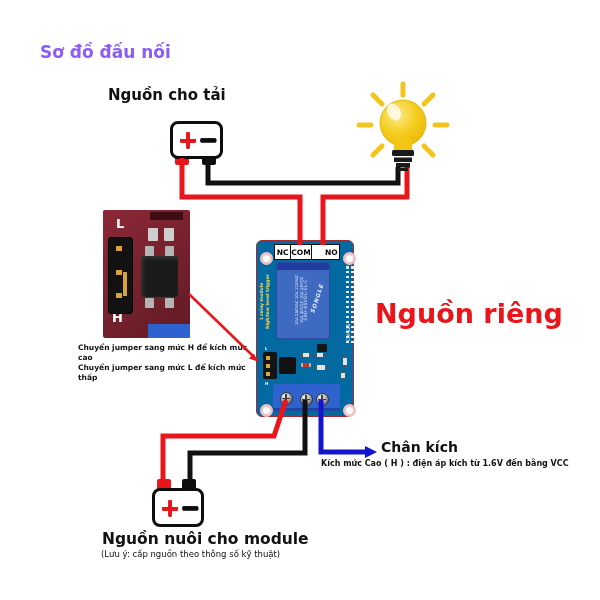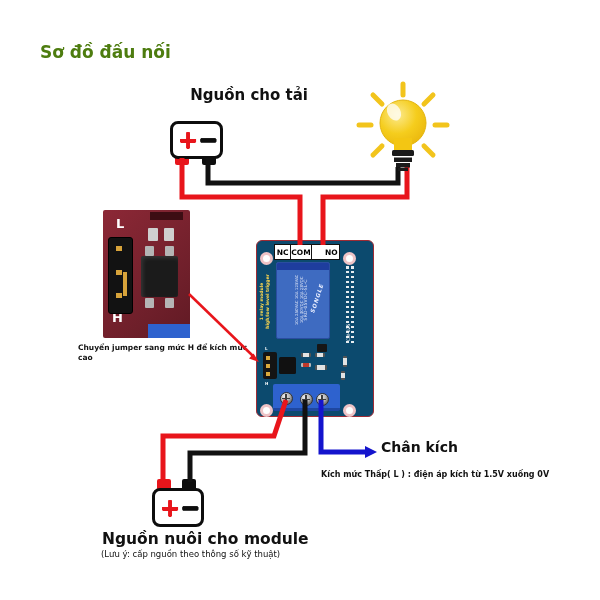--- a/index.html
+++ b/index.html
@@ -2,36 +2,36 @@
 <html><head>
 <meta charset="utf-8">
 <style>
   * { margin:0; padding:0; box-sizing:border-box; }
   html,body { background:#fff; }
   .canvas {
     position:relative; width:600px; height:600px; background:#ffffff; overflow:hidden;
     font-family:"DejaVu Sans","Liberation Sans",sans-serif; color:#111;
   }
   .abs { position:absolute; }
-  .center { text-align:right; }
+  .center { text-align:left; }
 
   
   .battery-body {
     position:absolute; background:#fff; border:3.5px solid #0d0d0d; border-radius:8px;
     display:flex; align-items:center; justify-content:space-between; padding:0 5px; z-index:2;
   }
   .term { position:absolute; border-radius:2px; z-index:1; }
   .sym-plus { color:#e8151b; font-size:24px; font-weight:bold;
     text-shadow:.6px 0 0 currentColor,-.6px 0 0 currentColor,0 .6px 0 currentColor; line-height:1; }
   .sym-minus { color:#0d0d0d; font-size:24px; font-weight:bold;
     text-shadow:.6px 0 0 currentColor,-.6px 0 0 currentColor,0 .6px 0 currentColor,0 -.6px 0 currentColor; line-height:1; }
 
   
-  .module { position:absolute; left:256px; top:240px; width:118px; height:177px;
-    background:#0c4a6e; border:1px solid #9e2b34; border-radius:6px; z-index:2; }
+  .module { position:absolute; left:256px; top:240px; width:98px; height:177px;
+    background:#0369a1; border:1px solid #9e2b34; border-radius:6px; z-index:2; }
   .hole { position:absolute; width:13px; height:13px; border-radius:50%;
     background:#fff; border:3px solid #eec3c6; }
   .ncrow { position:absolute; left:17px; top:3px; width:66px; height:16px; display:flex;
     border:1.5px solid #111; background:#fff; }
   .ncrow .cell { flex:1; border-right:1.5px solid #111; display:flex; align-items:center;
     justify-content:center; font-size:7.5px; font-weight:bold; color:#000; background:#fff; }
   .ncrow .cell:last-child { border-right:none;margin-left:12px; }
   .relay { position:absolute; left:19px; top:21px; width:54px; height:77px;
     background:#3e6bc1; border:1px solid #2a4da0; border-radius:2px; overflow:hidden; }
   .relay-topband { position:absolute; left:0; top:0; width:100%; height:7px; background:#1e3d9e; }
@@ -76,21 +76,21 @@
   .inset-header { position:absolute; left:5px; top:27px; width:25px; height:77px;
     background:#121212; border:1px solid #000; border-radius:3px; }
   .inset-header i { position:absolute; background:#d7a33a; }
   .inset-ic { position:absolute; left:38px; top:46px; width:37px; height:41px;
     background:#1b1b1b; border-radius:2px; box-shadow:inset 2px 2px 4px rgba(255,255,255,.12); }
   .pad { position:absolute; background:#b5b5b5; border-radius:1px; }
   .inset-blue { position:absolute; left:45px; top:114px; width:42px; height:14px; background:#2e62ce; }
   .inset-strip { position:absolute; left:47px; top:2px; width:33px; height:8px; background:#3c0d13; }
 
   
-  .title { left:40px; top:42px; font-size:17px; font-weight:600; color:#4d7c0f; }
+  .title { left:40px; top:42px; font-size:17px; font-weight:600; color:#8b5cf6; }
   .load-label { left:108px; top:86px; width:200px; font-size:15px; font-weight:bold; }
   .load-note { left:95px; top:104px; width:225px; font-size:8px; font-weight:bold; }
   .sep-power { left:375px; top:298px; font-size:27px; font-weight:bold; color:#e8151b; }
   .trig-label { left:381px; top:439px; font-size:14px; font-weight:bold; }
   .trig-line { left:321px; font-size:8px; font-weight:bold; }
   .jumper-note { left:78px; top:343px; width:185px; font-size:7.5px; font-weight:bold; line-height:10px; }
   .mod-power-label { left:102px; top:530px; font-size:15.5px; font-weight:bold; }
   .mod-power-note { left:101px; top:549px; font-size:8.5px; font-weight:normal; }
 
   svg.overlay { position:absolute; left:0; top:0; z-index:5; pointer-events:none; }
@@ -126,20 +126,21 @@
     <div class="pad" style="left:42px; top:36px; width:9px; height:10px;"></div>
     <div class="pad" style="left:62px; top:36px; width:9px; height:10px;"></div>
     <div class="inset-ic"></div>
     <div class="pad" style="left:42px; top:88px; width:9px; height:10px;"></div>
     <div class="pad" style="left:62px; top:88px; width:9px; height:10px;"></div>
     <div class="inset-blue"></div>
   </div>
 
   <div class="abs jumper-note">
     <div>Chuyển jumper sang mức H để kích mức cao</div>
+    <div>Chuyển jumper sang mức L để kích mức thấp</div>
   </div>
 
   <div class="module">
     <div class="hole" style="left:2.5px; top:10.5px;"></div>
     <div class="hole" style="left:85.5px; top:10.5px;"></div>
     <div class="hole" style="left:2.5px; top:162.5px;"></div>
     <div class="hole" style="left:85.5px; top:162.5px;"></div>
 
     <div class="ncrow">
       <div class="cell">NC</div>
@@ -182,23 +183,24 @@
     <div class="transistor"></div>
     <div class="smd smd-v" style="left:86px; top:115px; width:4px; height:11px;"></div>
     <div class="smd smd-v" style="left:84px; top:130px; width:4px; height:9px;"></div>
 
     <div class="terminal-block"></div>
     <div class="screw" style="left:22.5px; top:150.5px;"></div>
     <div class="screw" style="left:42.5px; top:151.5px;"></div>
     <div class="screw" style="left:58.5px; top:151.5px;"></div>
   </div>
 
+  <div class="abs sep-power">Nguồn riêng</div>
 
   <div class="abs trig-label">Chân kích</div>
-  <div class="abs trig-line" style="top:470px;">Kích mức Thấp( L ) : điện áp kích từ 1.5V xuống 0V</div>
+  <div class="abs trig-line" style="top:459px;">Kích mức Cao ( H ) : điện áp kích từ 1.6V đến bằng VCC</div>
 
   <div class="term" style="left:157px; top:479px; width:14px; height:11px; background:#e8151b;"></div>
   <div class="term" style="left:182px; top:479px; width:14px; height:11px; background:#0d0d0d;"></div>
   <div class="battery-body" style="left:152px; top:488px; width:52px; height:39px;">
     <span class="sym-plus">+</span>
     <span class="sym-minus">−</span>
   </div>
 
   <div class="abs mod-power-label">Nguồn nuôi cho module</div>
   <div class="abs mod-power-note">(Lưu ý: cấp nguồn theo thông số kỹ thuật)</div>

